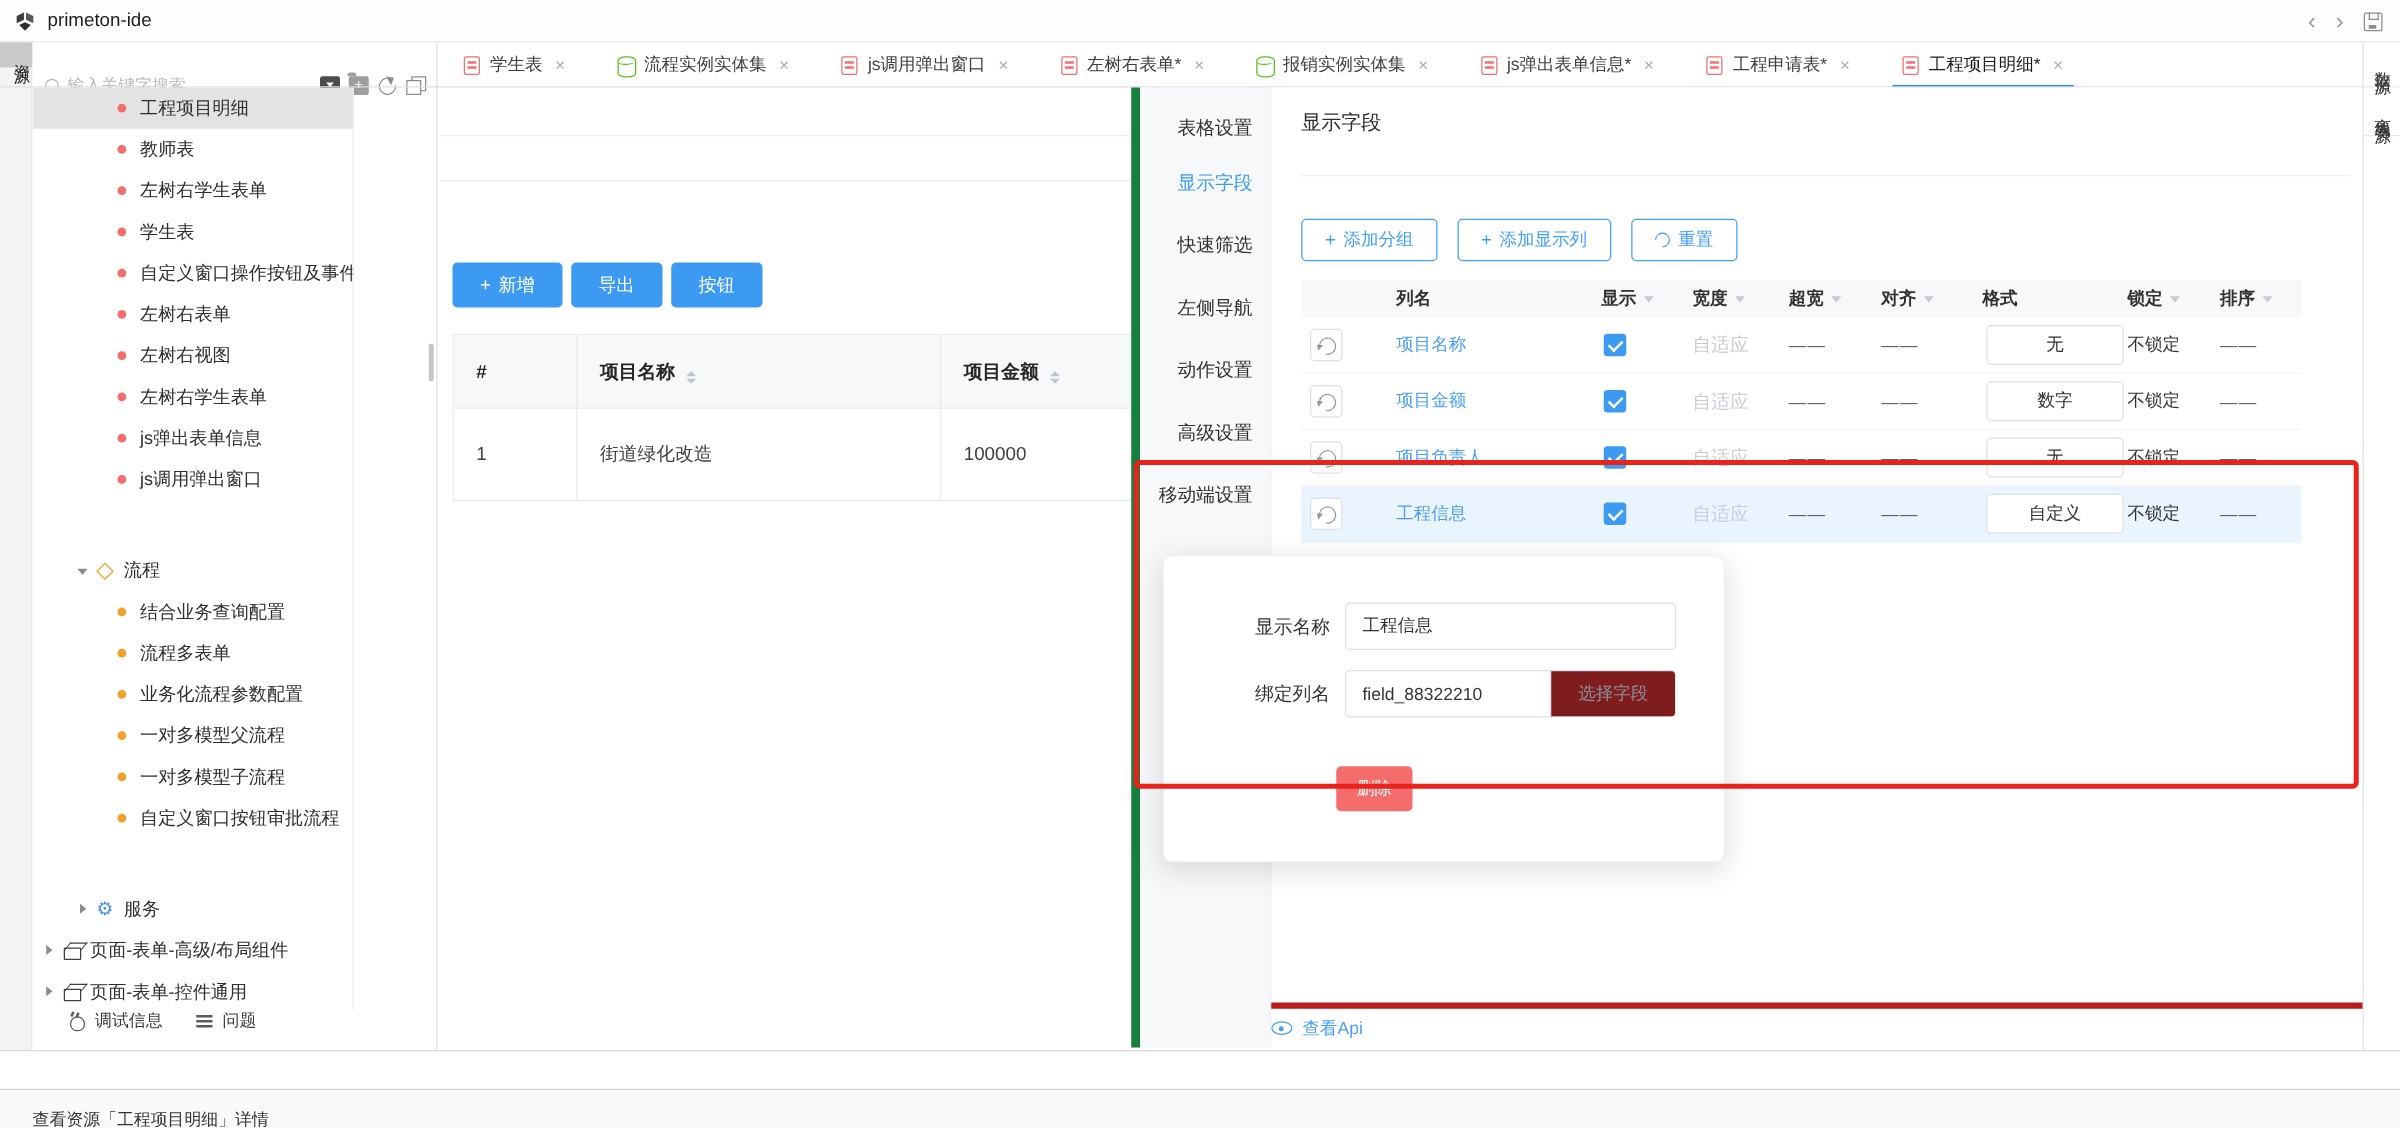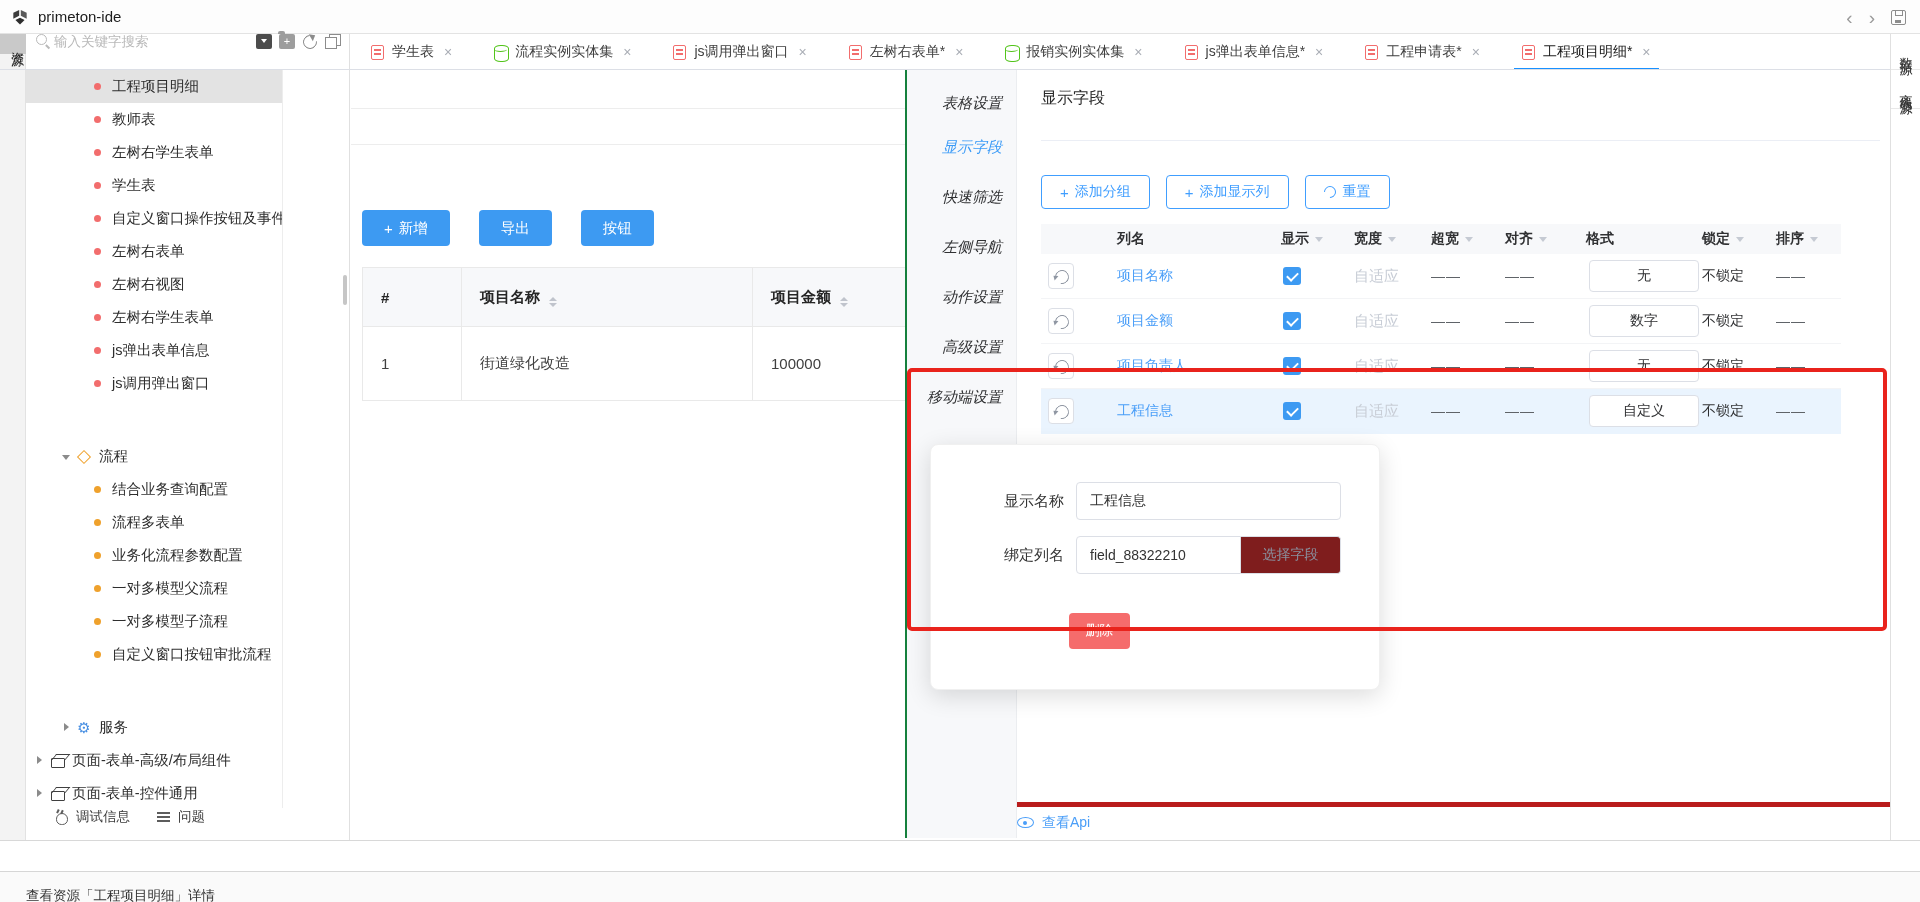--- a/index.html
+++ b/index.html
@@ -18,21 +18,21 @@
 
   
   .left-rail { position:absolute; left:0; top:34px; width:26px; bottom:62px; background:#f3f3f3; border-right:1px solid #e2e2e2; }
   .rail-chip { width:26px; background:#c9c9c9; color:#222; font-size:13px; padding:7px 0; text-align:center; writing-mode:vertical-rl; text-orientation:upright; letter-spacing:3px; cursor:pointer; }
   .right-rail { position:absolute; right:0; top:34px; width:30px; bottom:62px; background:#fff; border-left:1px solid #e0e0e0; }
   .rrail-item { width:100%; border-bottom:1px solid #e8e8e8; padding:13px 0; display:flex; justify-content:center; cursor:pointer; }
   .rrail-item span { writing-mode:vertical-rl; text-orientation:upright; font-size:13px; color:#333; letter-spacing:3px; }
 
   
   .sidebar { position:absolute; left:26px; top:34px; width:324px; bottom:62px; background:#fff; border-right:1px solid #e0e0e0; }
-  .search-row { position:absolute; left:0; top:0; right:0; height:36px; display:flex; align-items:flex-start; padding:0 8px 0 10px; }
+  .search-row { position:absolute; left:0; top:16px; right:0; height:36px; display:flex; align-items:center; padding:0 8px 0 10px; }
   .search-ic { width:11px; height:11px; border:1.6px solid #b9b9b9; border-radius:50%; position:relative; flex:0 0 auto; }
   .search-ic::after { content:""; position:absolute; left:9px; top:9px; width:5px; height:1.6px; background:#b9b9b9; transform:rotate(45deg); transform-origin:left center; }
   .search-input { flex:1; border:none; outline:none; font-size:13.5px; color:#333; margin-left:7px; min-width:0; }
   .search-input::placeholder { color:#b8b8b8; }
   .sic-wrap { display:flex; align-items:center; gap:7px; }
   .sicon { width:16px; height:15px; position:relative; cursor:pointer; display:inline-block; }
   .import-icon { background:#4c4c4c; border-radius:2px; }
   .import-icon::after { content:""; position:absolute; left:5px; top:5px; border-left:3px solid transparent; border-right:3px solid transparent; border-top:4px solid #fff; }
   .new-folder-icon { background:#9d9d9d; border-radius:2px; }
   .new-folder-icon::before { content:""; position:absolute; left:-1px; top:-3px; width:7px; height:3px; background:#9d9d9d; border-radius:2px 2px 0 0; }
@@ -83,36 +83,36 @@
   .tic-form { border:1.5px solid #f26d6d; border-radius:2px; }
   .tic-form::before { content:""; position:absolute; left:2px; right:2px; top:3.5px; height:1.5px; background:#f26d6d; box-shadow:0 4px 0 #f26d6d; }
   .tic-entity { }
   .tic-entity::before { content:""; position:absolute; left:0; top:0; width:13px; height:15px; border:1.5px solid #52c41a; border-radius:6.5px / 3.5px; }
   .tic-entity::after { content:""; position:absolute; left:0; top:2.5px; width:13px; height:4px; border-bottom:1.5px solid #52c41a; border-radius:50%; }
 
   
   .editor { position:absolute; left:351px; top:70px; width:554px; bottom:62px; background:#fff; overflow:hidden; }
   .hline { position:absolute; left:0; width:100%; height:1px; background:#ededed; }
   .hline1 { top:38px; } .hline2 { top:74px; }
-  .editor-btns { position:absolute; left:11px; top:140px; display:flex; gap:29px; }
+  .editor-btns { position:absolute; left:11px; top:140px; display:flex; gap:7px; }
   .btn-blue { height:36px; border:none; border-radius:4px; background:#3d9af2; color:#fff; font-size:14.5px; padding:0 22px; cursor:pointer; display:flex; align-items:center; font-family:inherit; }
   .plus-ic { margin-right:6px; font-size:15px; }
   .plus-ic::before { content:"+"; }
   .table-clip { position:absolute; left:11px; top:197px; width:543px; height:136px; overflow:hidden; }
   .mtable { width:680px; border-collapse:collapse; table-layout:fixed; }
   .mtable th, .mtable td { border:1px solid #e9e9e9; text-align:left; padding-left:18px; font-size:15px; }
   .mtable th { height:59px; background:#f7f8fa; color:#262626; font-weight:bold; }
   .mtable td { height:74px; color:#404040; font-weight:normal; background:#fff; }
   .sorters { display:inline-flex; flex-direction:column; gap:2px; margin-left:9px; vertical-align:1px; }
   .sorters i { display:block; width:0; height:0; border-left:4px solid transparent; border-right:4px solid transparent; }
   .sorters .s-up { border-bottom:4.5px solid #c0c4cc; }
   .sorters .s-dn { border-top:4.5px solid #c0c4cc; }
 
   
-  .panel-menu { position:absolute; left:905px; top:70px; width:112px; bottom:64px; background:#f7f8fa; border-left:2px solid #15803d; border-right:1px solid #ebedf0; z-index:10;font-style:italic; }
+  .panel-menu { position:absolute; left:905px; top:70px; width:112px; bottom:64px; background:#f7f8fa; border-left:7px solid #15803d; border-right:1px solid #ebedf0; z-index:10; }
   .menu-title { margin-top:14px; height:38px; line-height:38px; text-align:right; padding-right:14px; font-size:15px; color:#303133; }
   .menu-item { height:50px; line-height:50px; text-align:right; padding-right:14px; font-size:15px; color:#303133; cursor:pointer; white-space:nowrap; }
   .menu-item.active { color:#3b9bf7; }
   .panel-content { position:absolute; left:1017px; top:70px; right:30px; bottom:64px; background:#fff; z-index:10; }
   .pc-title { position:absolute; left:24px; top:18px; font-size:16px; color:#2b2b2b; font-weight:normal; }
   .pc-divider { position:absolute; left:24px; right:10px; top:70px; height:1px; background:#ebeef5; }
   .pc-btns { position:absolute; left:24px; top:105px; display:flex; gap:16px; }
   .btn-outline { height:34px; border:1px solid #409eff; border-radius:4px; background:#fff; color:#409eff; font-size:14px; padding:0 18px; display:flex; align-items:center; cursor:pointer; font-family:inherit; }
   .reset-ic { width:12px; height:12px; border:1.6px solid #409eff; border-radius:50%; border-left-color:transparent; display:inline-block; margin-right:7px; transform:rotate(-45deg); }
   .grid { position:absolute; left:24px; top:154px; width:800px; }

